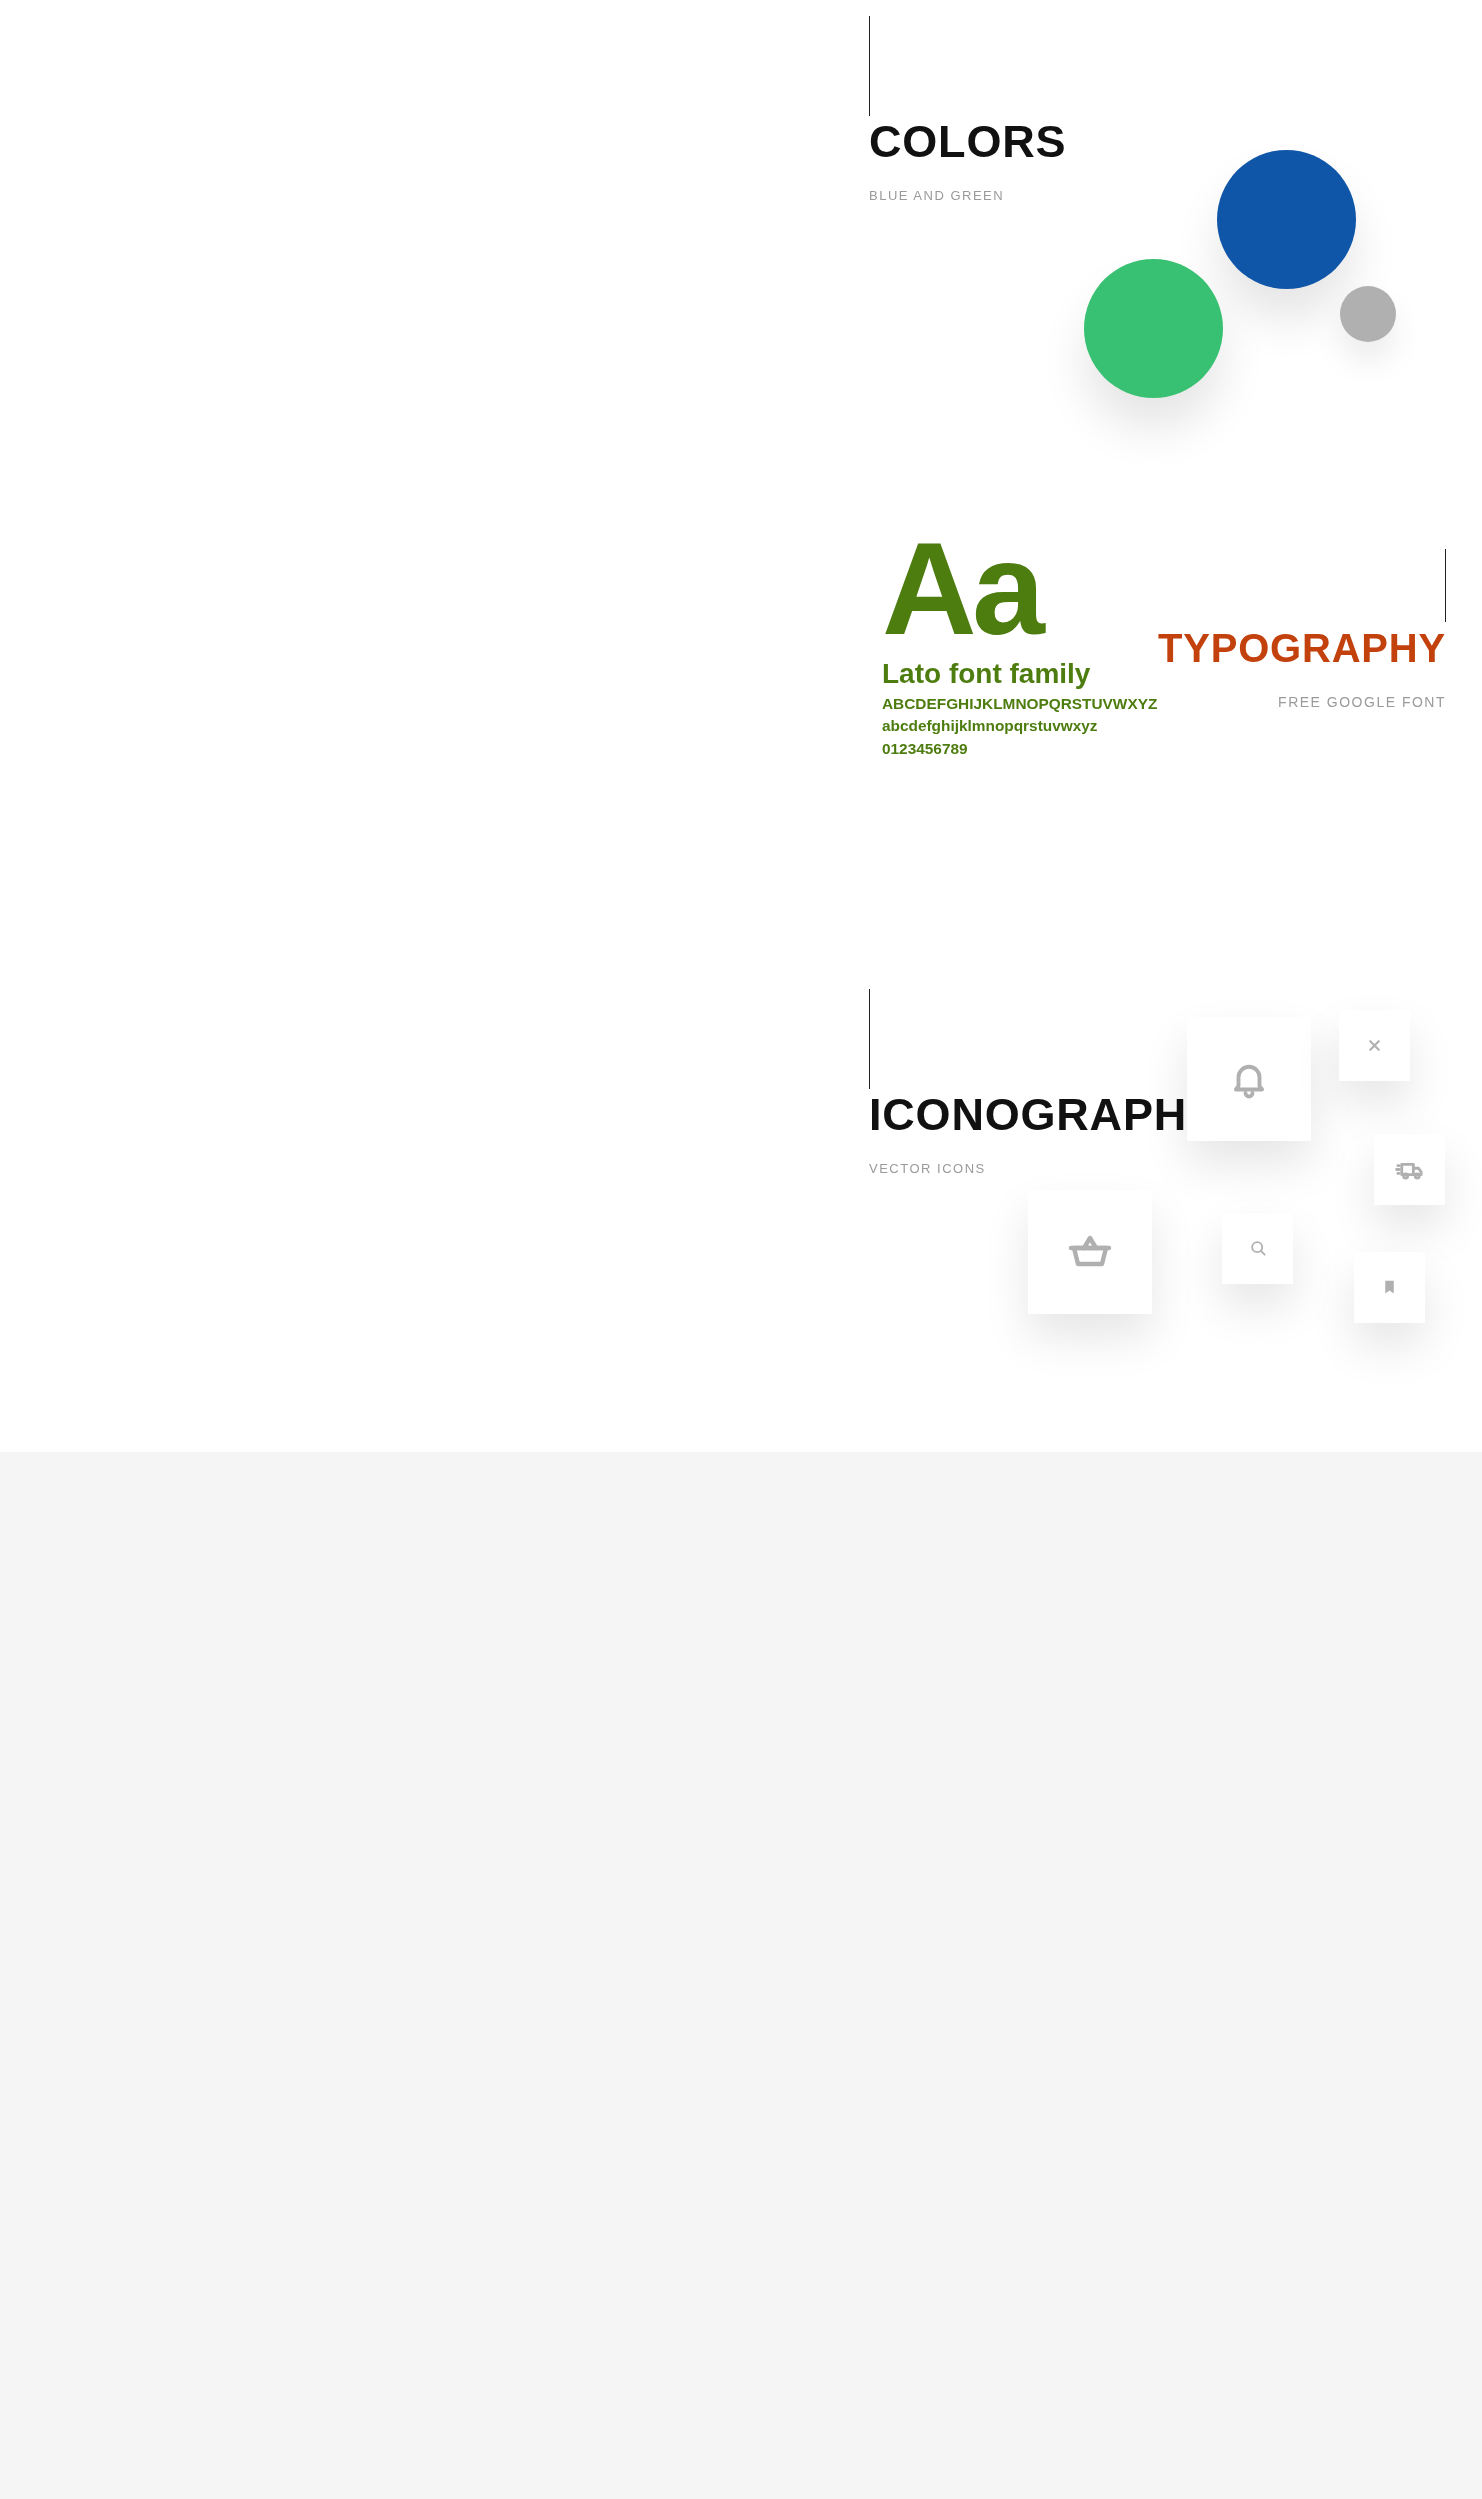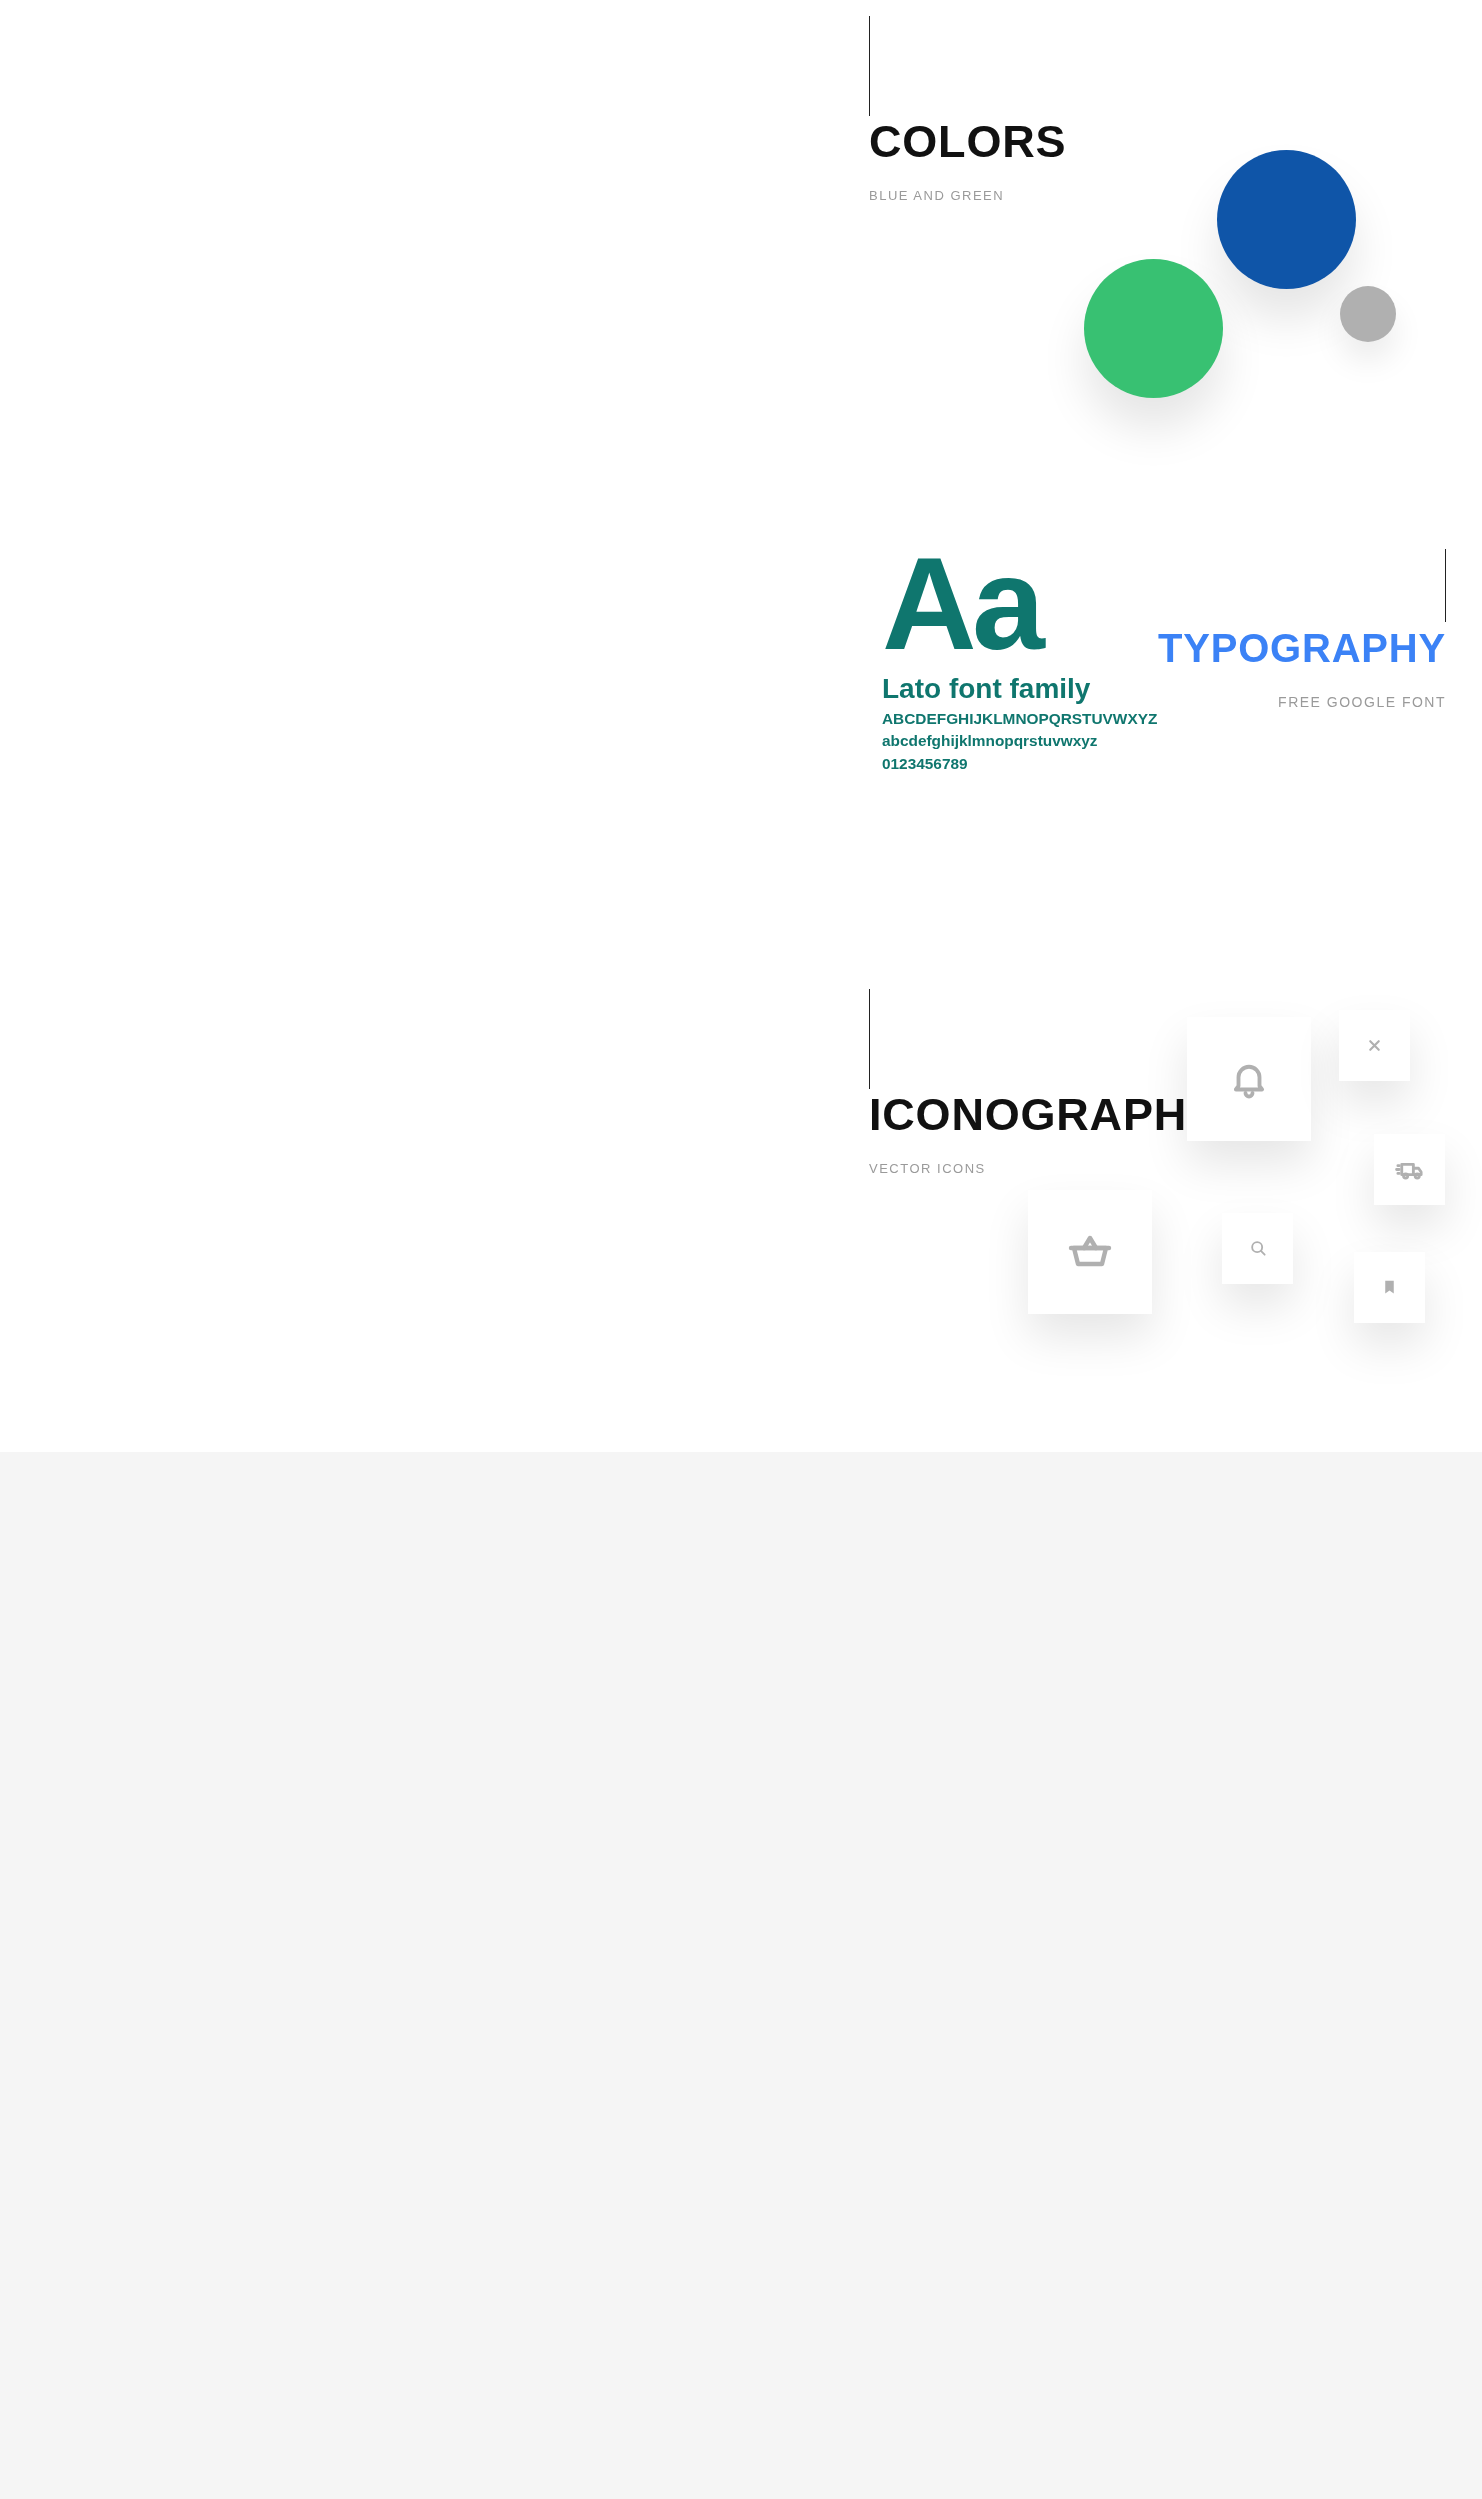--- a/index.html
+++ b/index.html
@@ -9,33 +9,33 @@
 
 
 .hblock { position: relative; padding-left: 36px; }
 .hblock::before { content: ""; position: absolute; left: 36px; top: -100px; width: 0.8px; height: 100px; background: #222; }
 .hblock .title { font-family: Impact, "Arial Narrow", sans-serif; font-stretch: condensed; font-weight: 900; font-size: 45px; letter-spacing: 0.8px; color: #111; }
 .hblock .sub { margin-top: 20px; font-family: Impact, "Arial Narrow", sans-serif; font-size: 13px; letter-spacing: 1.5px; color: #9a9a9a; text-transform: uppercase; }
 
 
 .hblock-r { text-align: right; padding-right: 36px; position: relative; }
 .hblock-r::before { content: ""; position: absolute; right: 36px; top: -77px; width: 0.8px; height: 73px; background: #222; }
-.hblock-r .title { font-family: Impact, "Arial Narrow", sans-serif; font-stretch: condensed; font-weight: 900; font-size: 40px; letter-spacing: 0.8px; color: #3b82f6; }
+.hblock-r .title { font-family: Impact, "Arial Narrow", sans-serif; font-stretch: condensed; font-weight: 900; font-size: 40px; letter-spacing: 0.8px; color: #c2410c; }
 .hblock-r .sub { margin-top: 23px; font-family: Impact, "Arial Narrow", sans-serif; font-size: 14px; letter-spacing: 1.5px; color: #9a9a9a; text-transform: uppercase; }
 
 
 .colors-sec { position: relative; height: 324px; margin-top: 108px; }
 .circle { position: absolute; border-radius: 50%; box-shadow: 0 31px 46px rgba(0,0,0,.10); }
 .c-green { width: 139px; height: 139px; background: #38c172; left: 251px; top: 143px; }
 .c-blue  { width: 139px; height: 139px; background: #0f55a8; left: 384px; top: 34px; }
 .c-grey  { width: 56px;  height: 56px;  background: #b0b0b0; left: 507px; top: 170px; box-shadow: 0 19.3px 31px rgba(0,0,0,.08); }
 
 
 .typo-sec { position: relative; margin-top: 93px; height: 332px; }
-.aa-block { position: absolute; left: 49px; top: 15px; width: 324px; color: #0f766e; }
+.aa-block { position: absolute; left: 49px; top: 0; width: 324px; color: #4d7c0f; }
 .aa-big   { font-family: "Segoe UI", "Helvetica Neue", Arial, sans-serif; font-weight: 800; font-size: 131px; line-height: .85; letter-spacing: -4.6px; }
 .aa-name  { margin-top: 14px; font-family: "Segoe UI", Arial, sans-serif; font-weight: 700; font-size: 28px; }
 .aa-line  { margin-top: 4.6px; font-family: Liberation Sans, sans-serif; font-weight: 700; font-size: 15.4px; }
 
 
 .ico-sec { position: relative; margin-top: 124px; height: 386px; }
 .tile { position: absolute; background: #fff; box-shadow: 0 23px 46px rgba(0,0,0,.10); display: flex; align-items: center; justify-content: center; }
 .tile svg { stroke: #b0b0b0; fill: none; stroke-width: 2.2; stroke-linecap: round; stroke-linejoin: round; }
 .tile .filled { stroke: none; fill: #b0b0b0; }
 

